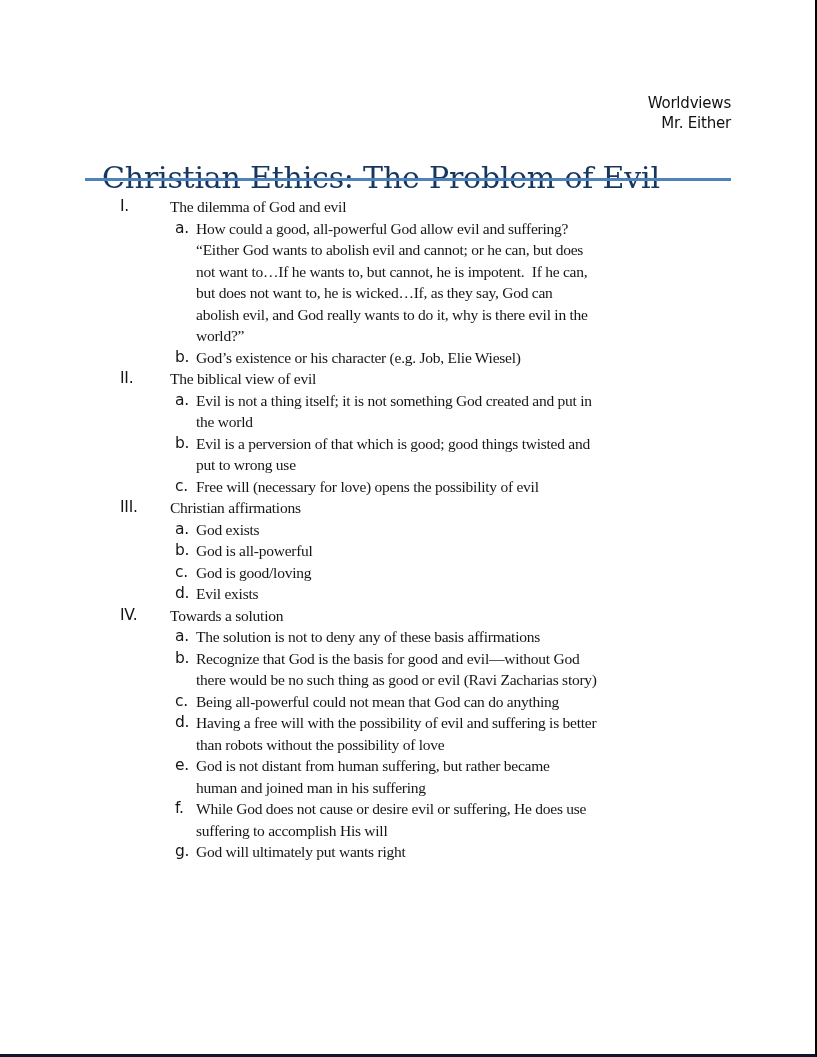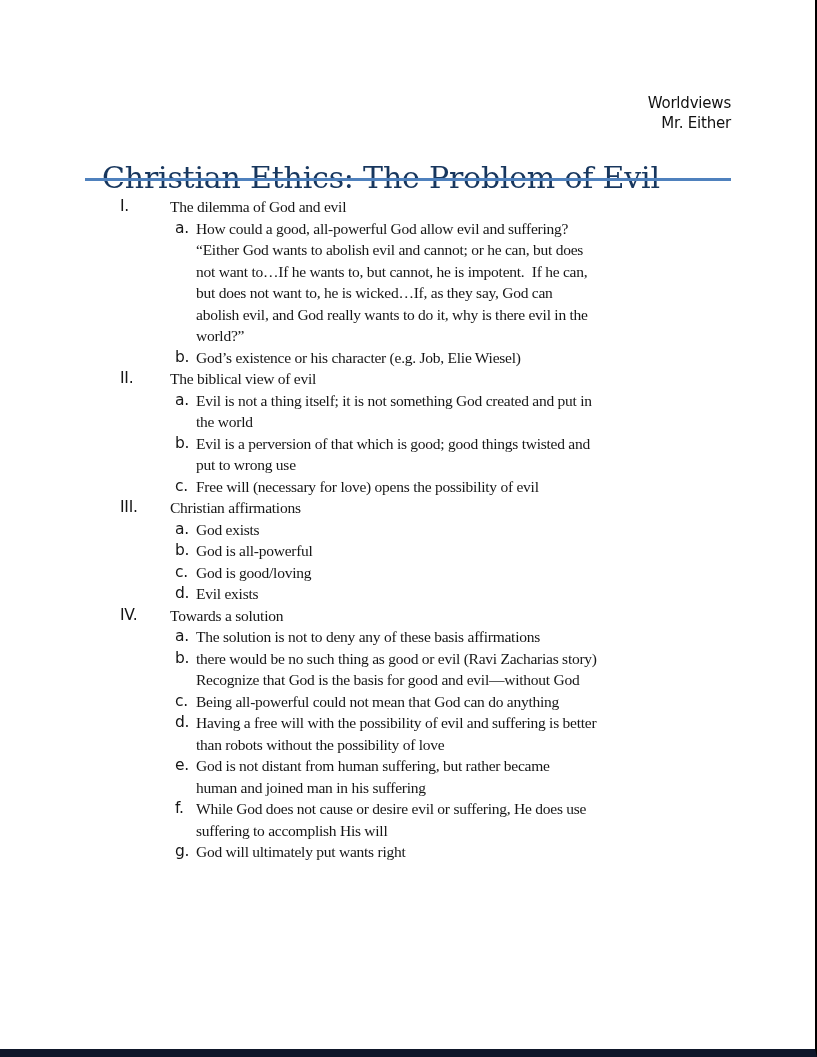--- a/index.html
+++ b/index.html
@@ -7,21 +7,21 @@
     padding: 0;
     background: #ffffff;
   }
   .page {
     position: relative;
     width: 817px;
     height: 1057px;
     box-sizing: border-box;
     background: #ffffff;
     border-right: 2px solid #000000;
-    border-bottom: 8px solid #0f172a;
+    border-bottom: 3px solid #0f172a;
     overflow: hidden;
     font-family: "DejaVu Sans", sans-serif;
     color: #1a1a1a;
   }
   .doc-header {
     position: absolute;
     top: 94px;
     right: 84px;
     text-align: right;
     font-size: 15px;
@@ -134,21 +134,21 @@
       <div class="row l1">
         <span class="marker">IV.</span>
         <div class="txt">Towards a solution</div>
       </div>
       <div class="row l2">
         <span class="marker">a.</span>
         <div class="txt"><div class="line">The solution is not to deny any of these basis affirmations</div></div>
       </div>
       <div class="row l2">
         <span class="marker">b.</span>
-        <div class="txt"><div class="line">there would be no such thing as good or evil (Ravi Zacharias story)</div><div class="line">Recognize that God is the basis for good and evil—without God</div></div>
+        <div class="txt"><div class="line">Recognize that God is the basis for good and evil—without God</div><div class="line">there would be no such thing as good or evil (Ravi Zacharias story)</div></div>
       </div>
       <div class="row l2">
         <span class="marker">c.</span>
         <div class="txt"><div class="line">Being all-powerful could not mean that God can do anything</div></div>
       </div>
       <div class="row l2">
         <span class="marker">d.</span>
         <div class="txt"><div class="line">Having a free will with the possibility of evil and suffering is better</div><div class="line">than robots without the possibility of love</div></div>
       </div>
       <div class="row l2">

